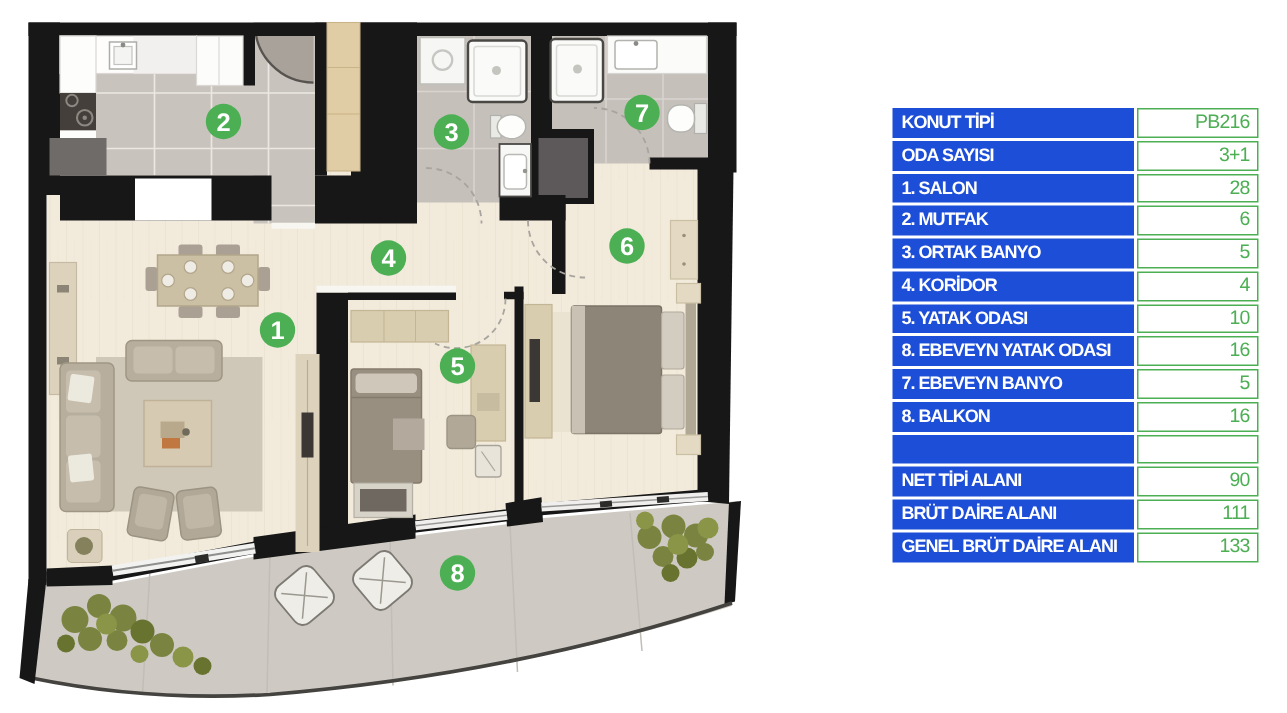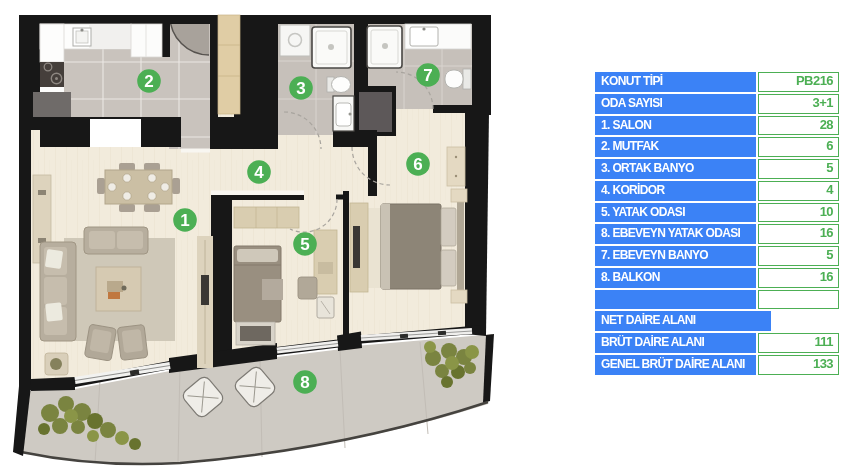--- a/index.html
+++ b/index.html
@@ -2,22 +2,22 @@
 <html><head>
 <meta charset="utf-8">
 <style>
   html,body{margin:0;padding:0;background:#ffffff;}
   body{width:858px;height:475px;font-family:"Liberation Sans",sans-serif;}
   #wrap{position:relative;width:858px;height:475px;overflow:hidden;}
   #plan{position:absolute;left:0;top:0;}
   
   #tbl{position:absolute;left:595px;top:72px;width:244px;}
   .row{display:flex;margin-bottom:2px;height:19.75px;}
-  .k{width:176px;background:#3b82f6;color:#ffffff;font-weight:bold;font-size:12px;line-height:19.75px;padding-left:6px;box-sizing:border-box;letter-spacing:-0.65px;white-space:nowrap;overflow:hidden;}
-  .v{width:88px;margin-left:2px;border:1.6px solid #4caf54;background:#ffffff;color:#4caf54;font-weight:bold;font-size:13px;line-height:16.5px;text-align:right;padding-right:5px;box-sizing:border-box;letter-spacing:-0.55px;white-space:nowrap;}
+  .k{width:176px;background:#1d4ed8;color:#ffffff;font-weight:bold;font-size:12px;line-height:19.75px;padding-left:6px;box-sizing:border-box;letter-spacing:-0.65px;white-space:nowrap;overflow:hidden;}
+  .v{width:88px;margin-left:2px;border:1.6px solid #4caf54;background:#ffffff;color:#4caf54;font-weight:normal;font-size:13px;line-height:16.5px;text-align:right;padding-right:5px;box-sizing:border-box;letter-spacing:-0.55px;white-space:nowrap;}
 </style>
 </head>
 <body>
 <div id="wrap">
 <svg id="plan" width="545" height="475" viewBox="0 0 545 475">
 <defs>
 <pattern id="planks" width="11" height="80" patternUnits="userSpaceOnUse">
   <rect width="11" height="80" fill="none"></rect>
   <line x1="0" y1="0" x2="0" y2="80" stroke="#e3d9c5" stroke-width="1.4"></line>
   <line x1="5.5" y1="0" x2="5.5" y2="40" stroke="#ece3d2" stroke-width="0.8"></line>
@@ -405,21 +405,22 @@
       </div>
   <div class="row">
         <div class="k">8. BALKON</div>
         <div class="v">16</div>
       </div>
   <div class="row">
         <div class="k"></div>
         <div class="v"></div>
       </div>
   <div class="row">
-        <div class="k">NET DAİRE ALANI</div>
+        <div class="k">NET TİPİ ALANI</div>
+        <div class="v">90</div>
       </div>
   <div class="row">
         <div class="k">BRÜT DAİRE ALANI</div>
         <div class="v">111</div>
       </div>
   <div class="row">
         <div class="k">GENEL BRÜT DAİRE ALANI</div>
         <div class="v">133</div>
       </div>
 </div>

